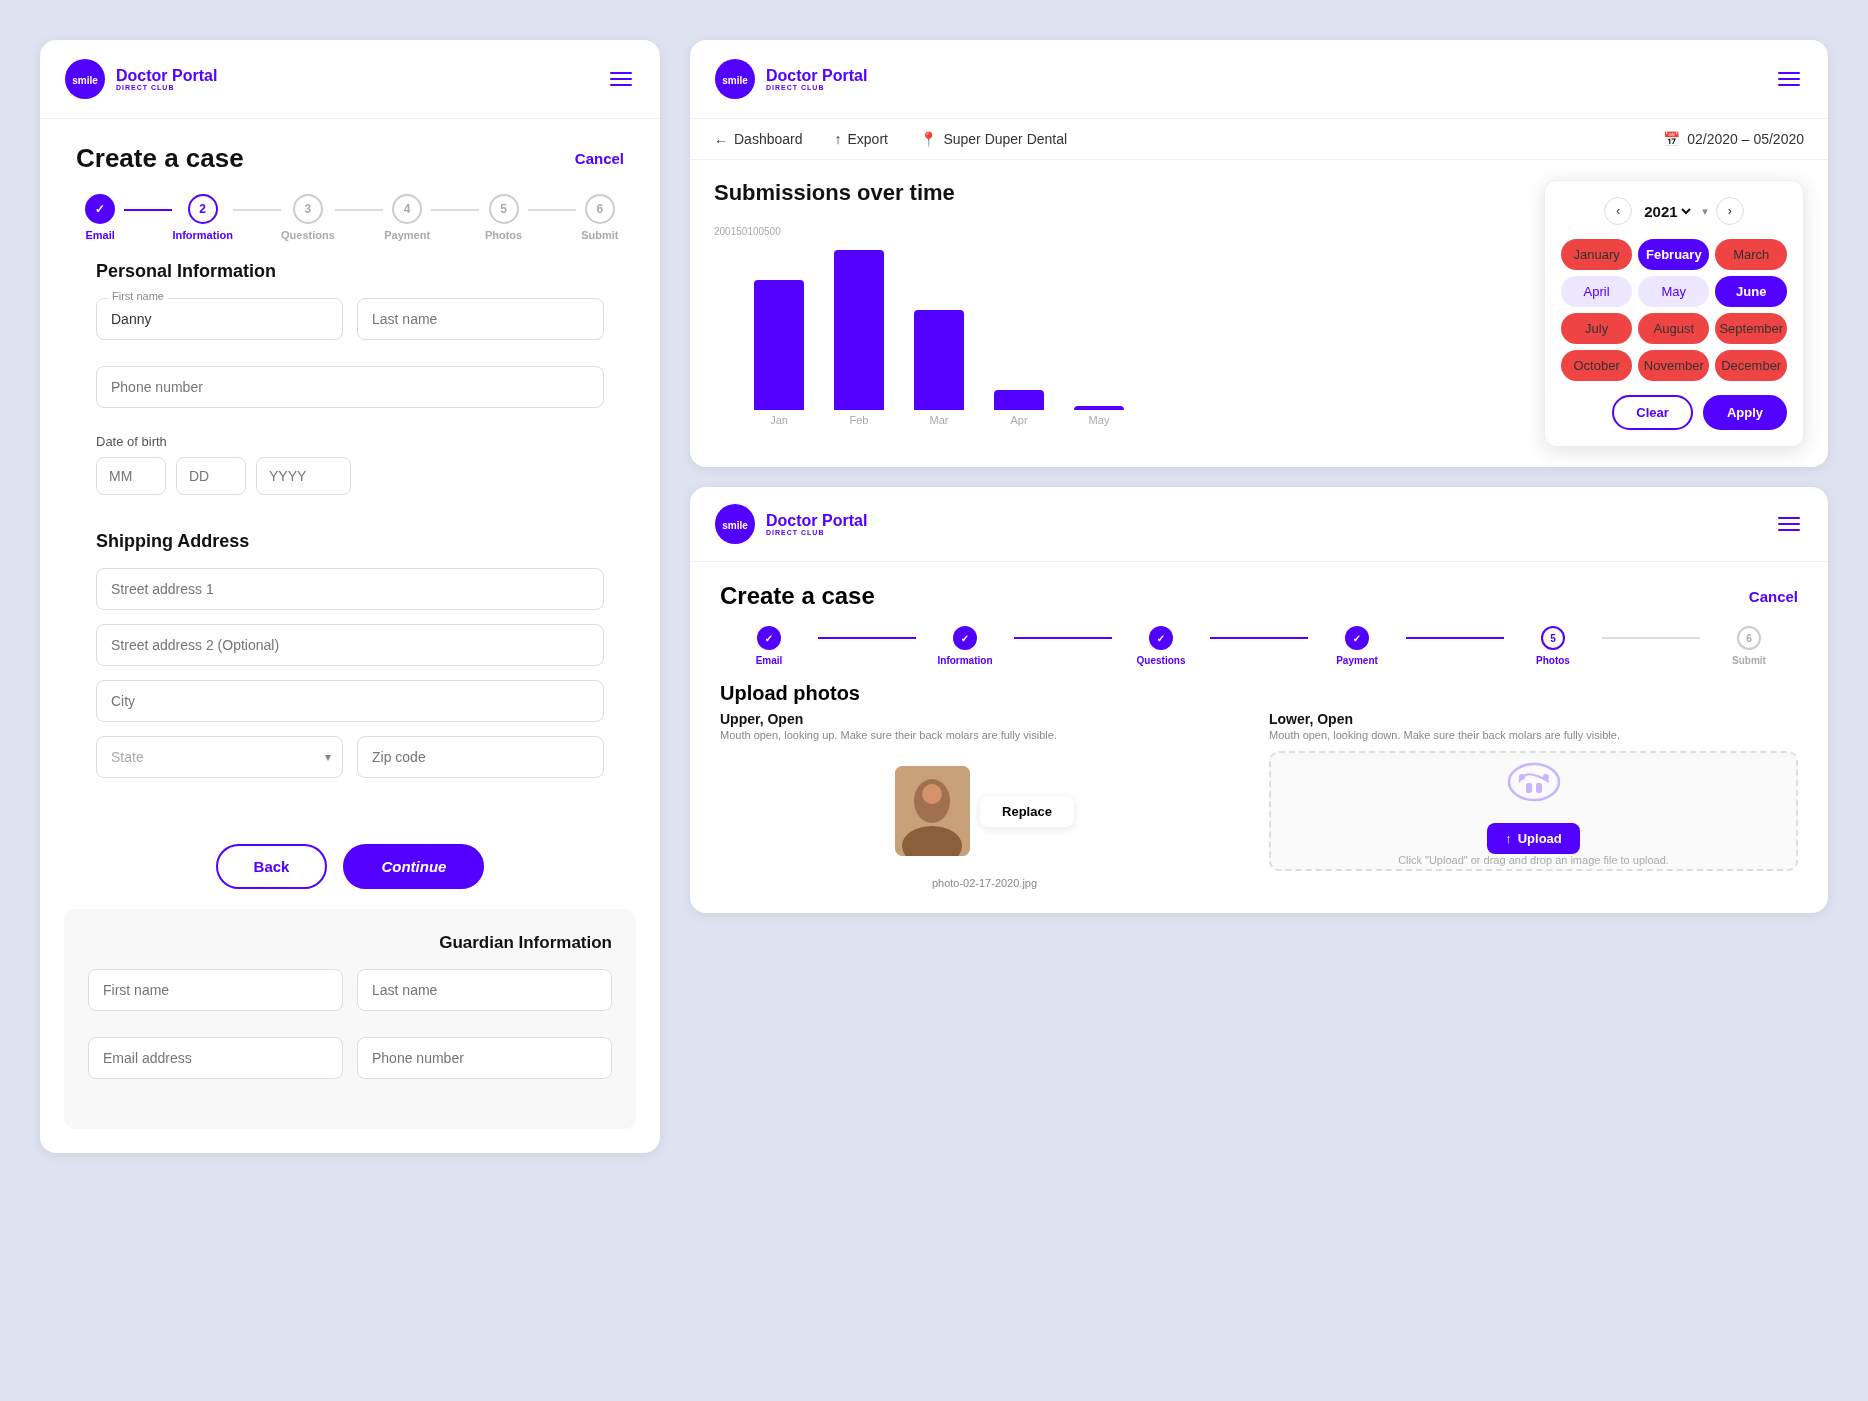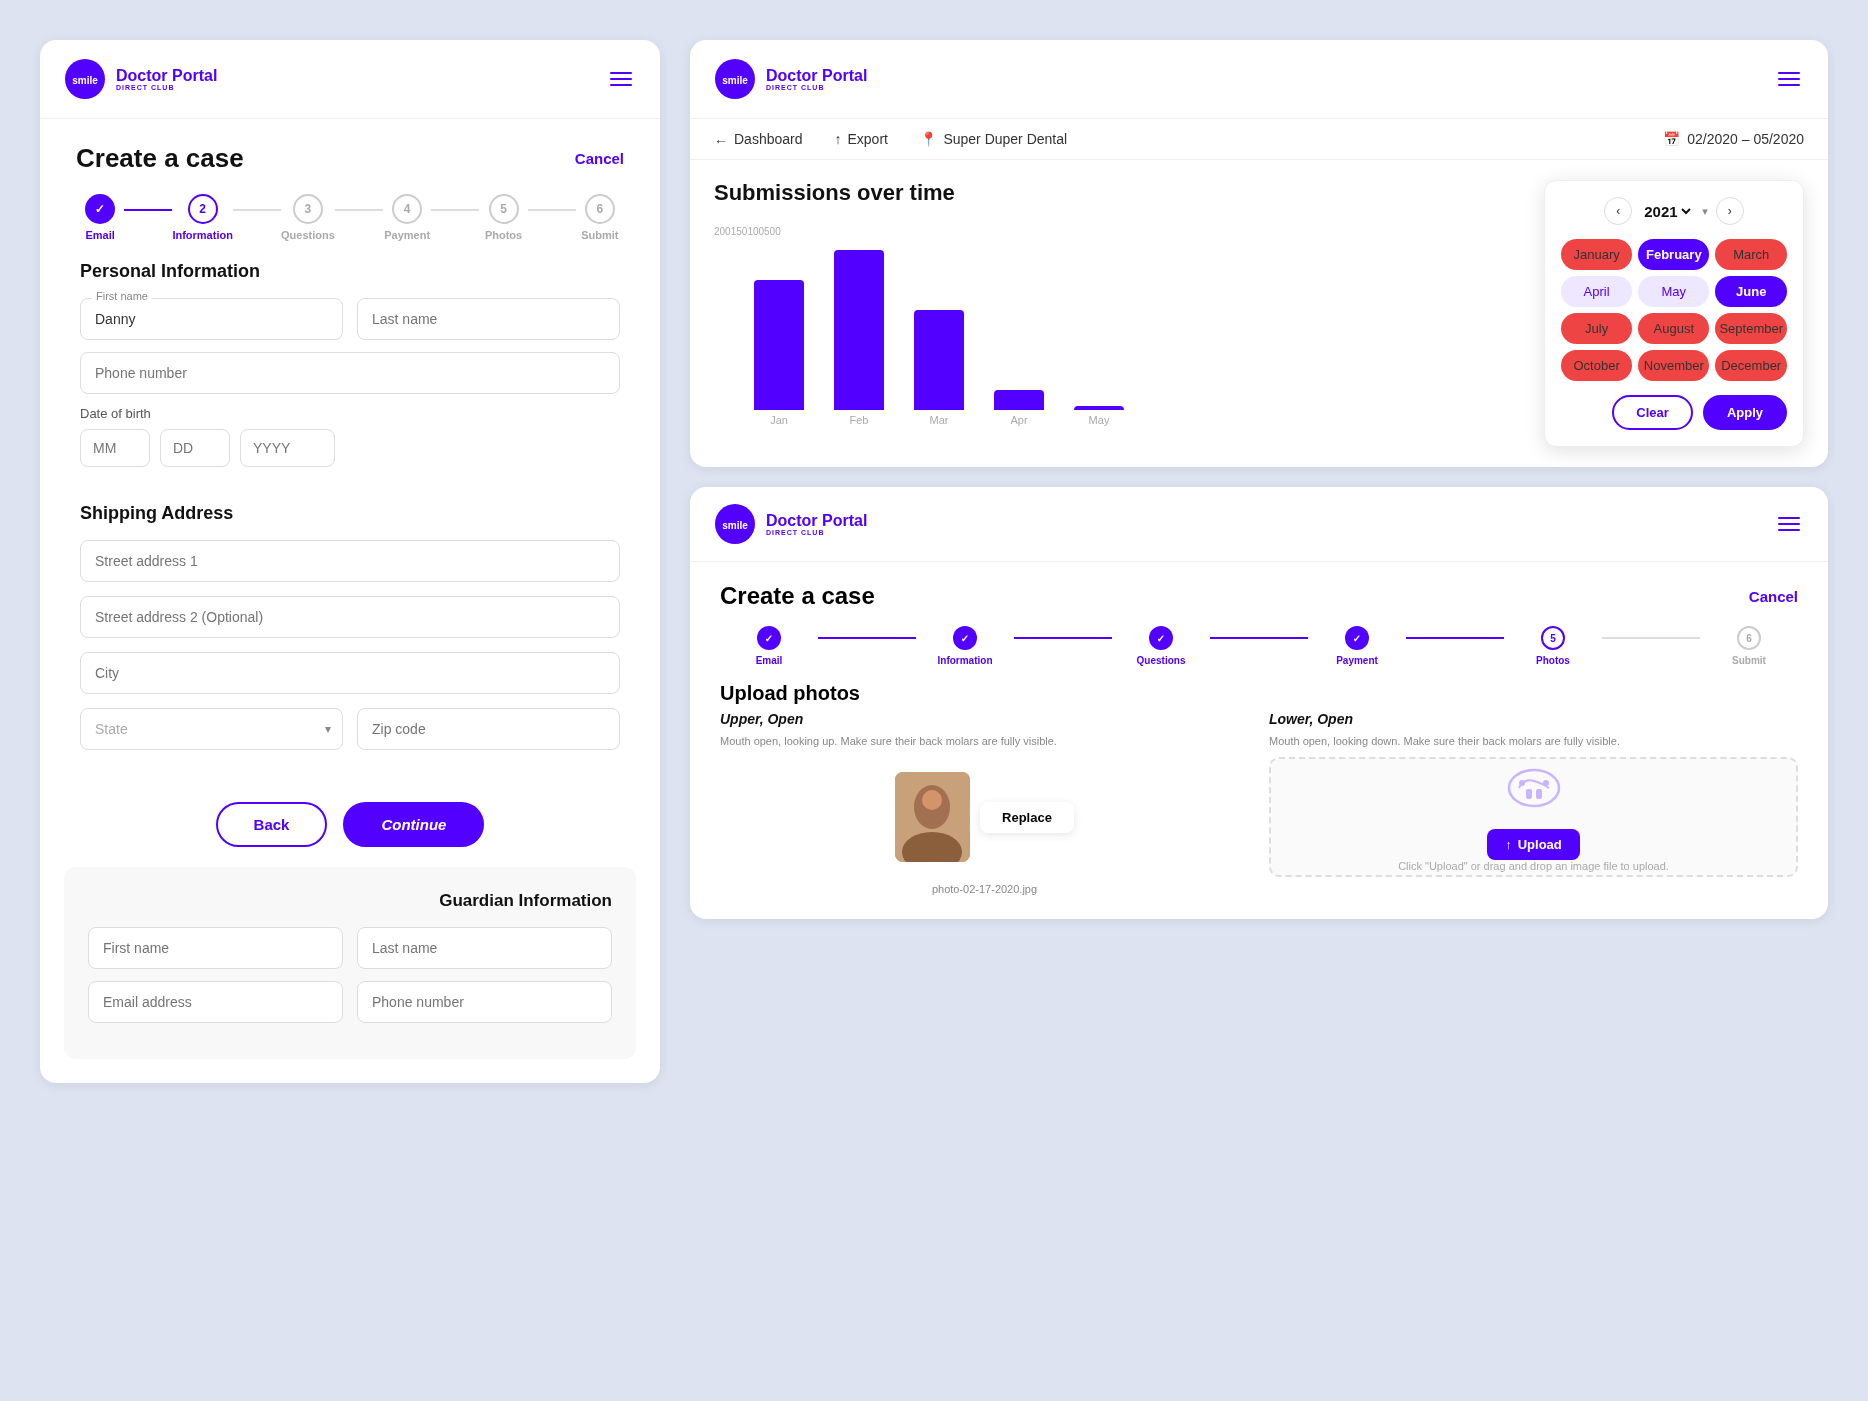--- a/index.html
+++ b/index.html
@@ -134,32 +134,32 @@
       background: #5200ff;
       margin-bottom: 16px;
       position: relative;
       top: 0;
     }
     .step-line.inactive {
       background: #ddd;
     }
     
     .form-section {
-      padding: 0 40px 20px;
+      padding: 0 56px 20px;
     }
     .section-title {
       font-size: 18px;
       font-weight: 800;
       color: #111;
       margin-bottom: 16px;
     }
     .form-row {
       display: flex;
       gap: 14px;
-      margin-bottom: 12px;
+      margin-bottom: 26px;
     }
     .form-field {
       flex: 1;
       position: relative;
     }
     .form-input {
       width: 100%;
       padding: 12px 14px;
       border: 1.5px solid #ddd;
       border-radius: 8px;
@@ -503,22 +503,21 @@
       display: flex;
       gap: 20px;
     }
     .upload-col {
       flex: 1;
     }
     .upload-col-title {
       font-size: 14px;
       font-weight: 800;
       color: #111;
-      margin-bottom: 8px;
-      font-style: italic;
+      margin-bottom: 2px;
     }
     .upload-col-desc {
       font-size: 11px;
       color: #888;
       margin-bottom: 10px;
     }
     .upload-box {
       border: 2px dashed #ddd;
       border-radius: 10px;
       overflow: hidden;

